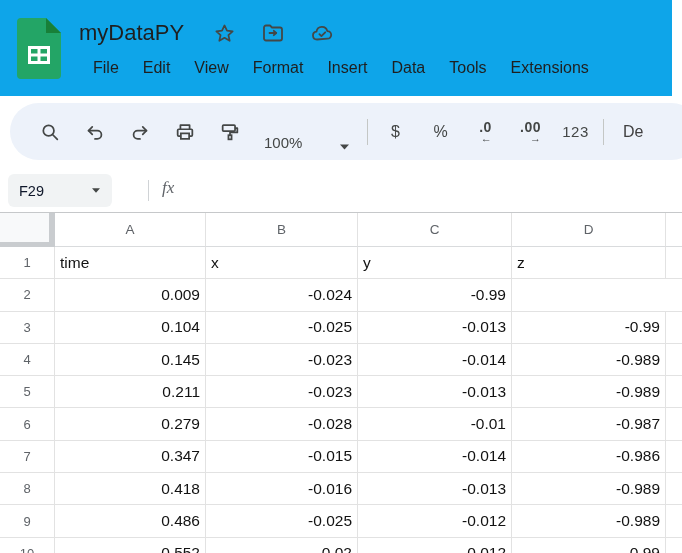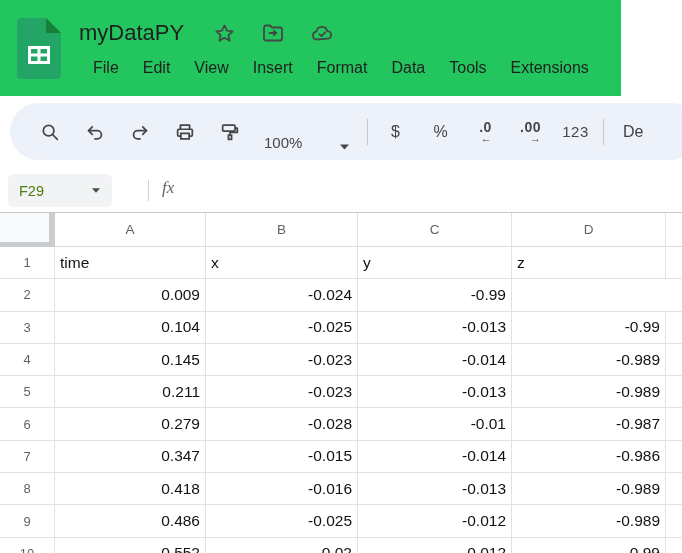--- a/index.html
+++ b/index.html
@@ -3,21 +3,21 @@
 <meta charset="utf-8">
 <style>
   * { box-sizing: border-box; }
   html,body { margin:0; padding:0; }
   body {
     width:682px; height:553px; overflow:hidden; position:relative;
     background:#fff; font-family:"Liberation Sans", sans-serif;
     -webkit-font-smoothing:antialiased;
   }
   
-  .topbar { position:absolute; left:0; top:0; width:621px; height:96px; background:#22c55e; }
+  .topbar { position:absolute; left:0; top:0; width:672px; height:96px; background:#0ea5e9; }
   .logo { position:absolute; left:17px; top:18px; width:44px; height:61px; }
   .title-row { position:absolute; left:79px; top:17px; height:32px; display:flex; align-items:center; }
   .doc-title { font-size:22px; color:#1f1f1f; }
   .title-icons { display:flex; align-items:center; gap:25px; margin-left:28px; }
   .tico { width:24px; height:24px; display:flex; align-items:center; justify-content:center; cursor:pointer; }
   .menu-row { position:absolute; left:81px; top:55px; display:flex; }
   .menu-item { font-size:16px; color:#1f1f1f; padding:4px 12px; border-radius:6px; cursor:pointer; white-space:nowrap; }
   
   .toolbar {
     position:absolute; left:10px; top:103px; width:690px; height:57px;
@@ -36,21 +36,21 @@
   .decctl .arr { font-size:11px; color:#444746; margin-top:-1px; }
   .decctl .arr.l { align-self:flex-end; }
   .decctl .arr.r { align-self:flex-end; }
   .numfmt { font-size:15px; color:#444746; letter-spacing:0.5px; }
   .fontname { font-size:16px; color:#404040; margin-left:14px; white-space:nowrap; cursor:pointer; }
   
   .formula-row { position:absolute; left:0; top:168px; width:682px; height:45px; background:#fff;
                  border-bottom:1px solid #c6c8ca; }
   .name-box { position:absolute; left:8px; top:6px; width:104px; height:33px; background:#f1f3f4;
               border-radius:6px; display:flex; align-items:center; justify-content:space-between;
-              padding:0 11px; font-size:14.5px; color:#4d7c0f; cursor:pointer; }
+              padding:0 11px; font-size:14.5px; color:#0f172a; cursor:pointer; }
   .fbar-sep { position:absolute; left:148px; top:12px; width:1px; height:21px; background:#d0d3d6; }
   .fx-glyph { position:absolute; left:162px; top:10px; font-family:Liberation Serif, serif; font-style:italic;
               font-size:17px; color:#5f6368; }
   .formula-input { position:absolute; left:190px; top:0; width:480px; height:44px; }
   
   .grid { position:absolute; left:0; top:213px; width:682px; }
   .ghr { display:flex; height:34px; }
   .corner { width:55px; background:#f8f9fa; border-right:6px solid #c9cccf; border-bottom:5px solid #c9cccf; cursor:pointer; }
   .ch { border-right:1px solid #e2e2e2; border-bottom:1px solid #d9dbdd; display:flex; align-items:center;
         justify-content:center; font-size:13.5px; color:#5f6368; cursor:pointer; background:#fff; }
@@ -100,22 +100,22 @@
           <polyline points="9.4,12.6 11.4,14.6 15.2,10.8" fill="none" stroke="#444746" stroke-width="1.8" stroke-linecap="round" stroke-linejoin="round"></polyline>
         </svg>
       </span>
     </span>
   </div>
 
   <div class="menu-row">
     <span class="menu-item">File</span>
     <span class="menu-item">Edit</span>
     <span class="menu-item">View</span>
+    <span class="menu-item">Format</span>
     <span class="menu-item">Insert</span>
-    <span class="menu-item">Format</span>
     <span class="menu-item">Data</span>
     <span class="menu-item">Tools</span>
     <span class="menu-item">Extensions</span>
   </div>
 </div>
 
 <div class="toolbar">
   <button class="tbtn">
     <svg width="22" height="22" viewBox="0 0 24 24">
       <circle cx="10.5" cy="10.5" r="5.8" fill="none" stroke="#444746" stroke-width="1.9"></circle>

